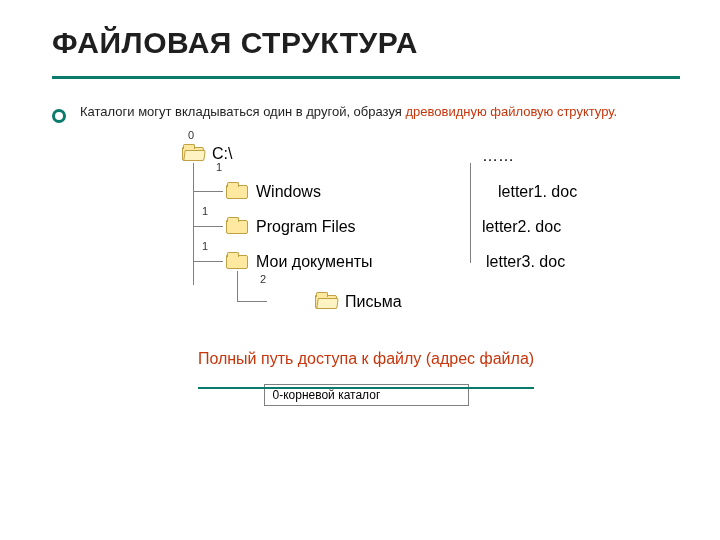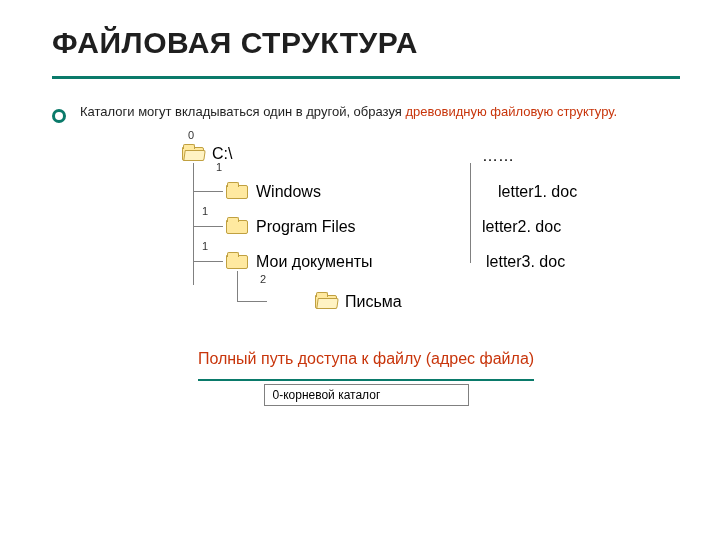--- a/index.html
+++ b/index.html
@@ -83,21 +83,21 @@
   }
   .caption {
     text-align: center;
     margin-top: 12px;
     font-size: 16px;
     color: #c8350b;
     position: relative;
   }
   .caption .under {
     border-bottom: 2px solid #0a7a6a;
-    padding-bottom: 12px;
+    padding-bottom: 20px;
   }
   .legend {
     margin: 16px auto 0;
     border: 1px solid #808080;
     width: 205px;
     font-size: 12px;
   }
   .legend div { padding: 3px 8px; }
   .legend div + div { border-top: 1px solid #808080; }
 </style>

